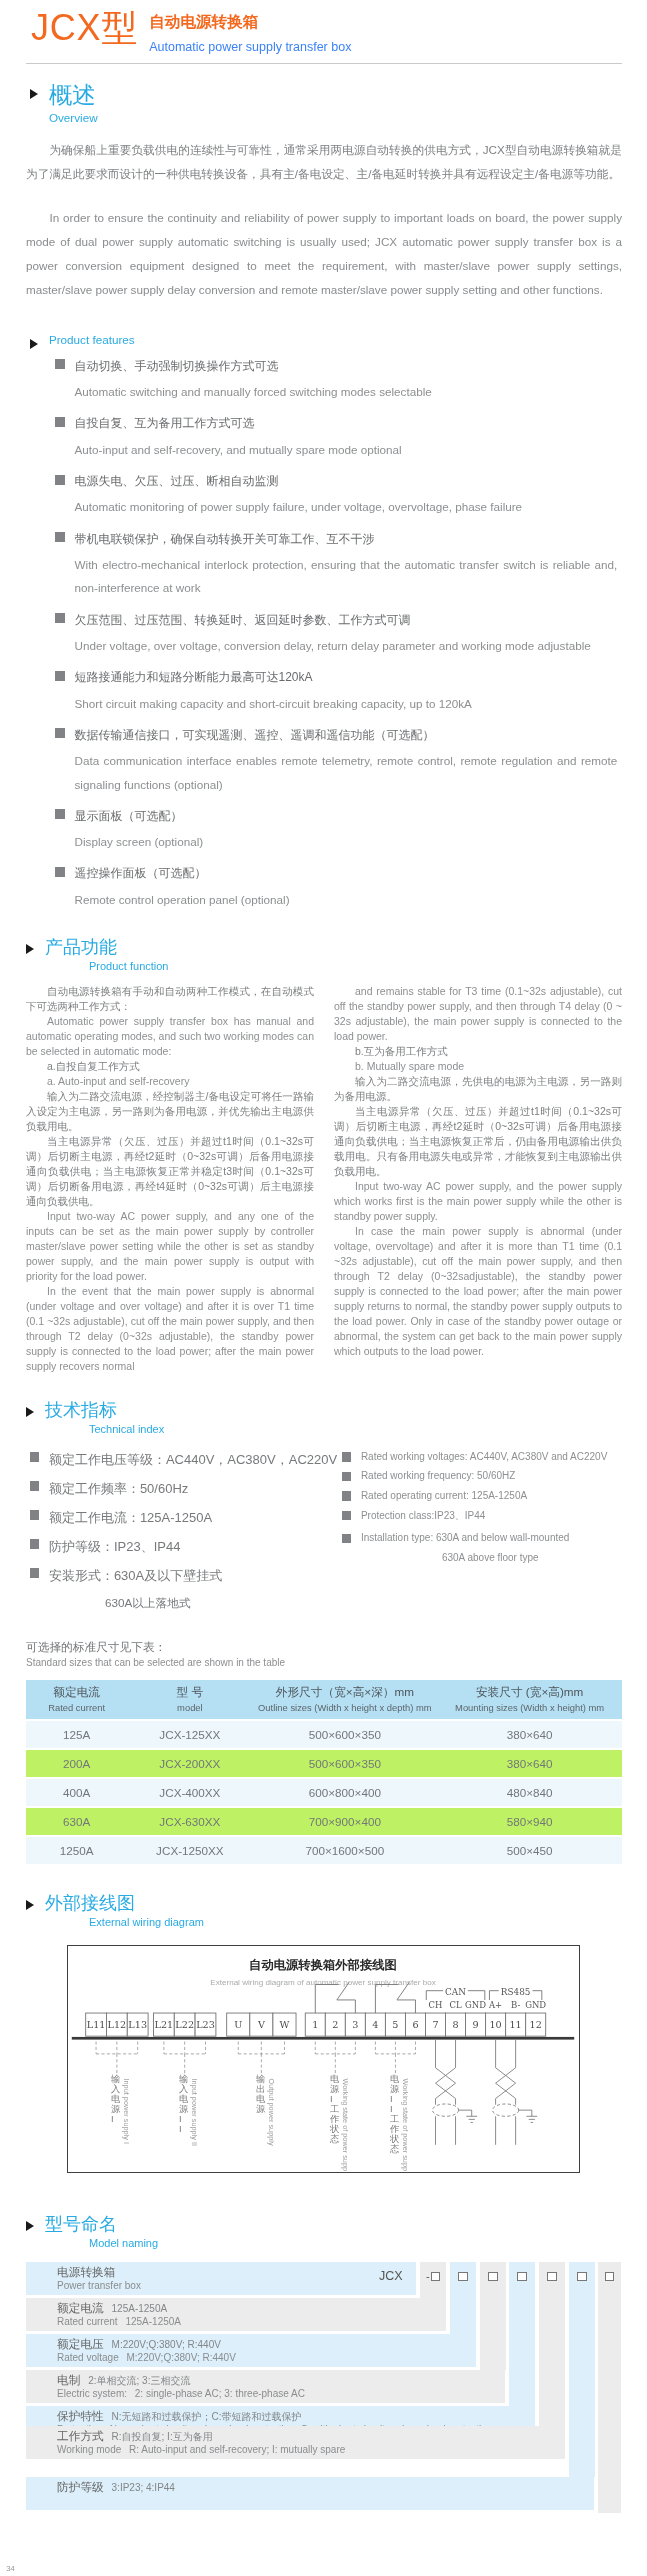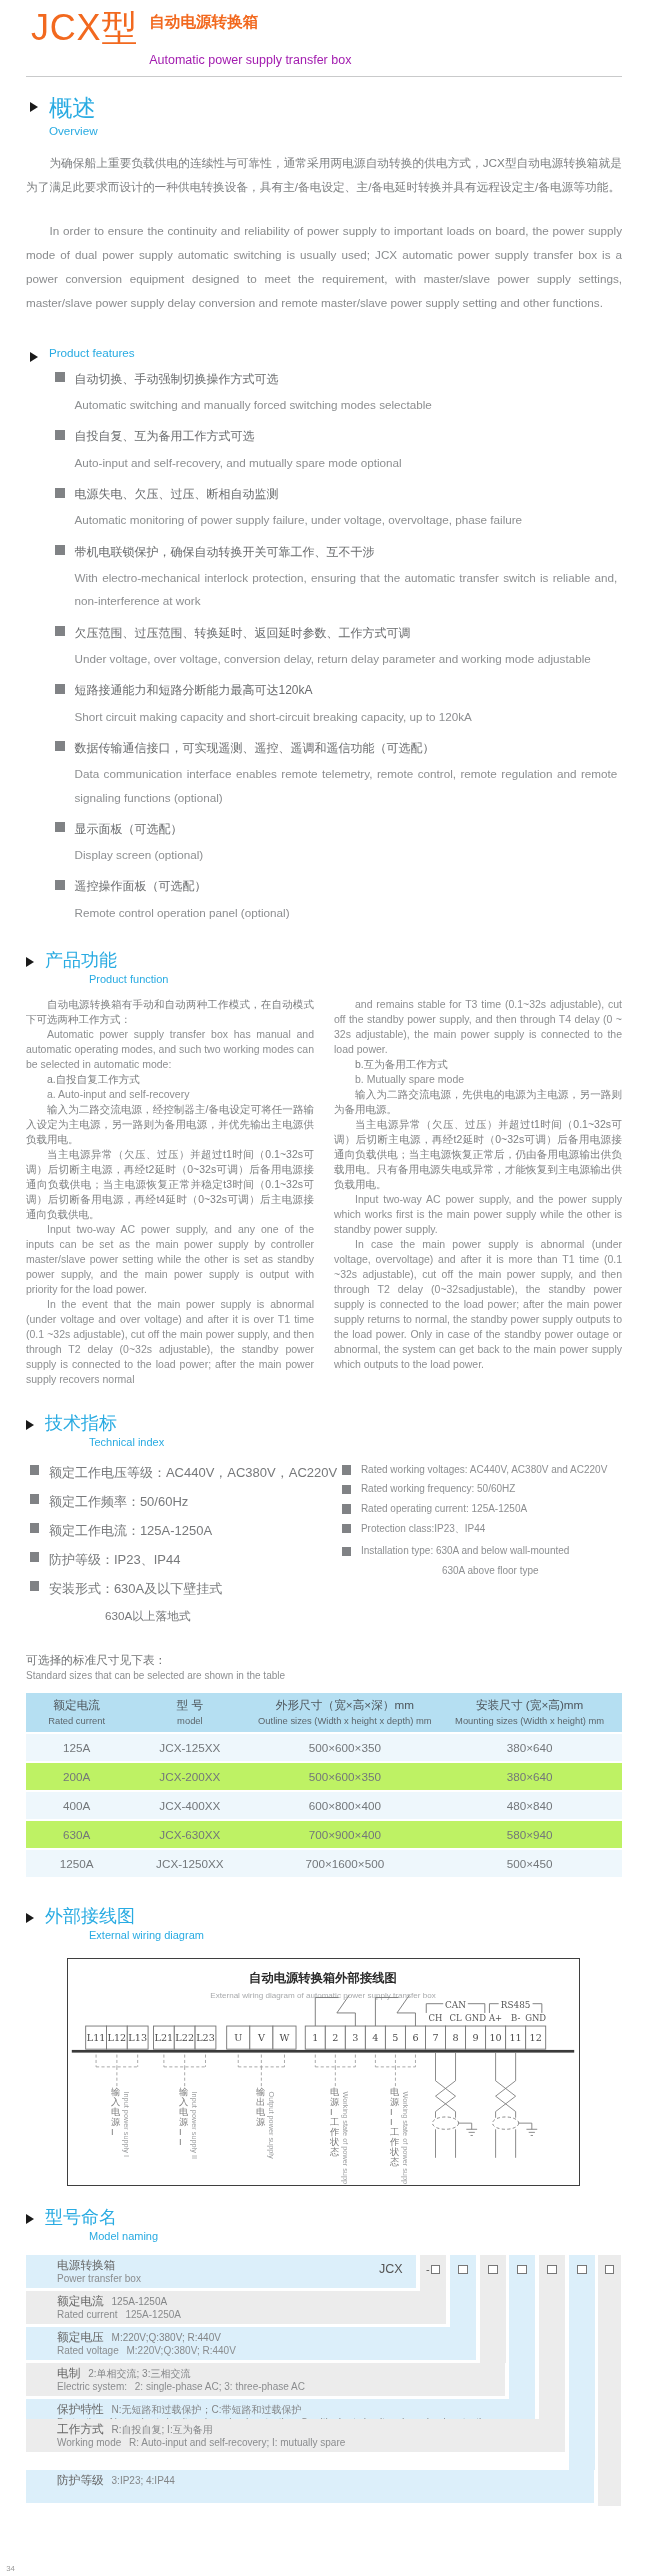--- a/index.html
+++ b/index.html
@@ -5,21 +5,21 @@
   * { box-sizing: border-box; margin: 0; padding: 0; }
   html,body { width:648px; background:#fff; }
   body { height:2576px; position:relative; overflow:hidden;
          font-family:"Liberation Sans","DejaVu Sans",sans-serif; }
 
   
   .hdr { display:flex; align-items:flex-start; padding:9.4px 0 0 31px; }
   .hdr-model { font-size:36px; color:#f2691f; font-weight:400; letter-spacing:0.8px; line-height:1.05; }
   .hdr-right { margin-left:11px; padding-top:2.3px; }
   .hdr-cn { font-size:15.6px; font-weight:bold; color:#f2691f; }
-  .hdr-en { font-size:12.5px; color:#a21caf; margin-top:20px; }
+  .hdr-en { font-size:12.5px; color:#3b82f6; margin-top:7px; }
   .divider { border-top:0.8px solid #c9cacb; margin:9.4px 26px 0 26px; }
 
   .content { padding:0 26px; }
 
   
   .sec { position:relative; padding-left:19px; margin-left:3.9px; }
   .sec .tri { position:absolute; left:0; top:6.2px; width:0; height:0;
               border-left:8.6px solid #1a1a1a; border-top:5.5px solid transparent; border-bottom:5.5px solid transparent; }
   .sec-cn { color:#29abe2; }
   .sec-lg .sec-cn { font-size:23.4px; line-height:1.1; }
@@ -360,21 +360,21 @@
         <path d="M476 122 V158 M502 122 V158 M476 158 L502 178 M502 158 L476 178 M476 178 L502 198 M502 178 L476 198 M476 198 V206 M502 198 V206 M476 221 V258 M502 221 V258"></path>
         <ellipse cx="489" cy="213" rx="17" ry="8" stroke-dasharray="4 3"></ellipse>
         <path d="M506 213 H523 M523 213 V221 M516 221 H530 M519 225 H527 M521.5 229 H524.5"></path>
         <path d="M554 122 V158 M580 122 V158 M554 158 L580 178 M580 158 L554 178 M554 178 L580 198 M580 178 L554 198 M554 198 V206 M580 198 V206 M554 221 V258 M580 221 V258"></path>
         <ellipse cx="567" cy="213" rx="17" ry="8" stroke-dasharray="4 3"></ellipse>
         <path d="M584 213 H601 M601 213 V221 M594 221 H608 M597 225 H605 M599.5 229 H602.5"></path>
       </g>
     </svg>
   </div>
 
-  <div class="sec sec-sm" style="margin-top:22px; margin-left:0;">
+  <div class="sec sec-sm" style="margin-top:42px; margin-left:0;">
     <span class="tri"></span>
     <div class="sec-cn">型号命名</div>
     <div class="sec-en">Model naming</div>
   </div>
 
   <div class="naming">
 
     <div class="n-stripe c-gray" style="left:394px; height:36px;"></div>
     <div class="n-stripe c-blue" style="left:424px; height:72px;"></div>
     <div class="n-stripe c-gray" style="left:454px; height:108px;"></div>

